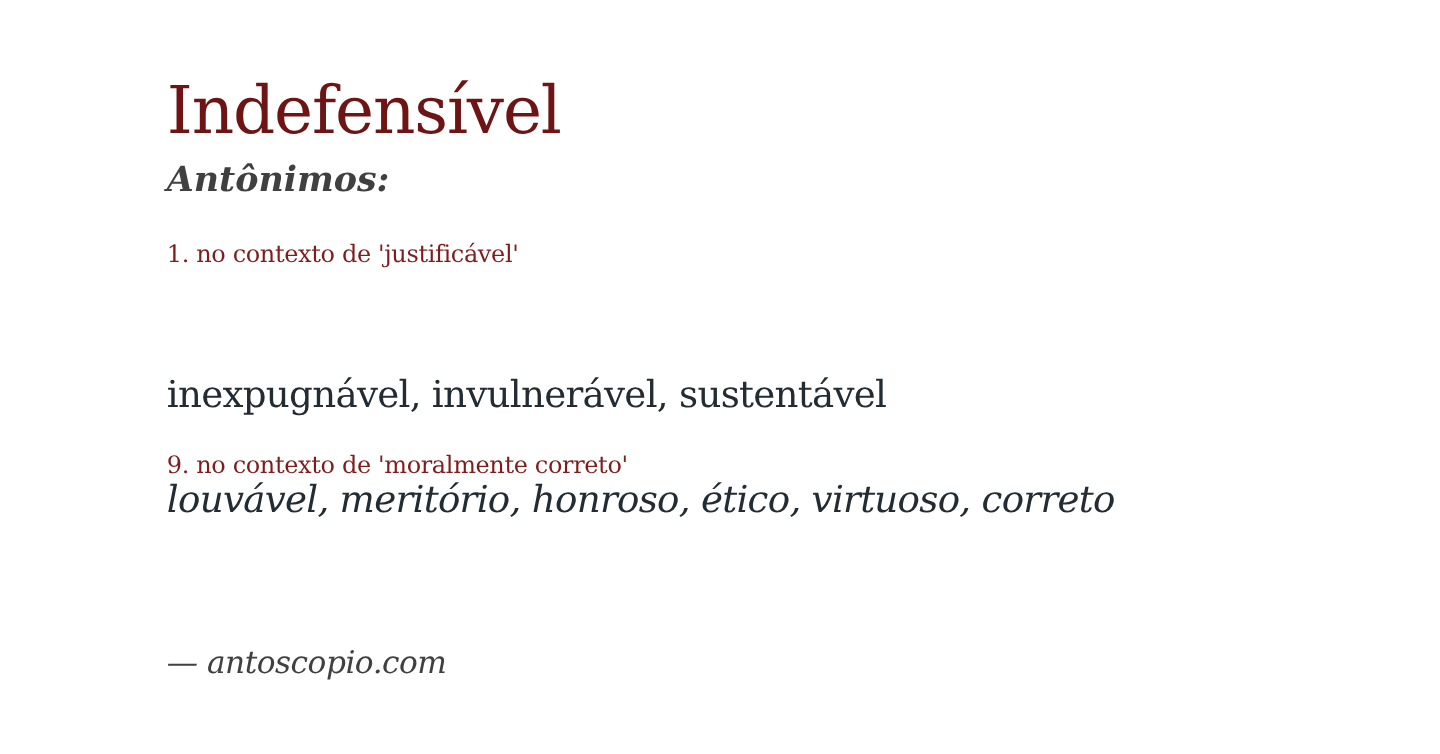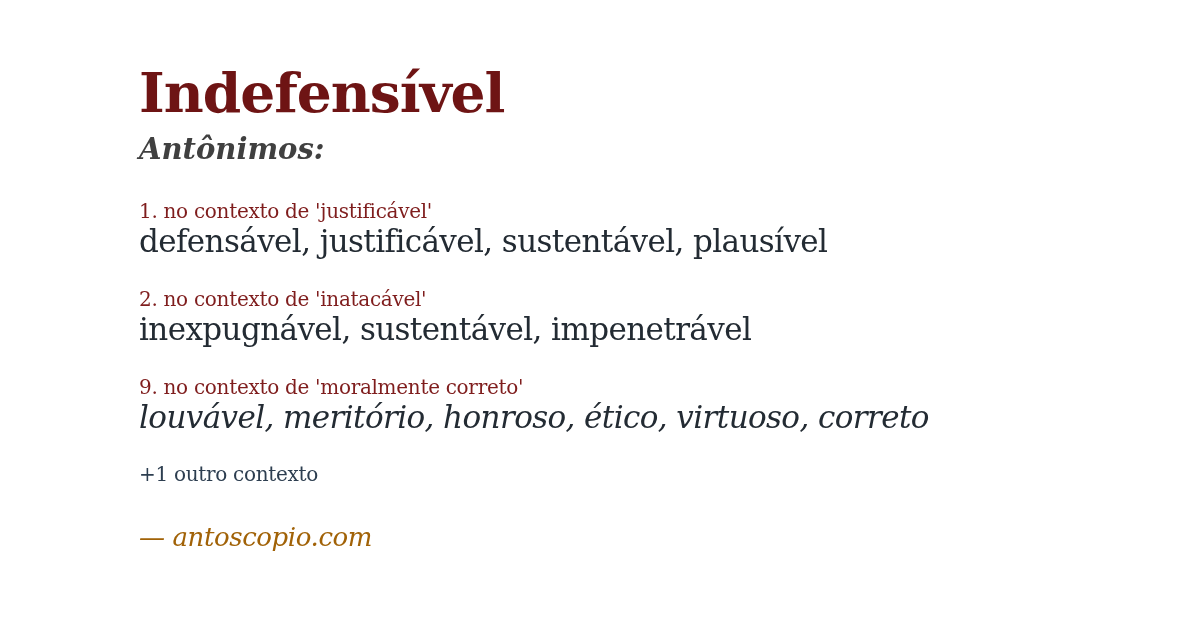--- a/index.html
+++ b/index.html
@@ -9,21 +9,21 @@
     width: 1200px;
     height: 628px;
     background: #ffffff;
     overflow: hidden;
     font-family: "DejaVu Serif", serif;
   }
   .abs { position: absolute; left: 139px; white-space: nowrap; }
   .word-title {
     top: 64px;
     font-size: 55px;
-    font-weight: 700;
+    font-weight: 400;
     letter-spacing: -1px;
     line-height: 1.05;
     color: #6e1414;
   }
   .section-label {
     top: 132px;
     font-size: 29px;
     font-weight: 700;
     font-style: italic;
     color: #404040;
@@ -44,42 +44,39 @@
   .ant2 { top: 311px; }
   .ctx3 { top: 375px; }
   .ant3 { top: 399px; font-style: italic; }
   .more-contexts {
     top: 462px;
     font-size: 20px;
     color: #2d3e50;
     letter-spacing: -0.3px;
   }
   .attribution {
-    top: 522px;
+    top: 538px;
     font-size: 26px;
     font-style: italic;
-    color: #a16207;
+    color: #404040;
     letter-spacing: -0.4px;
   }
 </style>
 </head>
 <body>
 
 <div class="canvas">
 
   <h1 class="abs word-title">Indefensível</h1>
 
   <h2 class="abs section-label">Antônimos:</h2>
 
   <div class="abs context-line ctx1">1. no contexto de 'justificável'</div>
-  <div class="abs antonyms-line ant1">defensável, justificável, sustentável, plausível</div>
 
-  <div class="abs context-line ctx2">2. no contexto de 'inatacável'</div>
-  <div class="abs antonyms-line ant2">inexpugnável, sustentável, impenetrável</div>
+  <div class="abs antonyms-line ant2">inexpugnável, invulnerável, sustentável</div>
 
   <div class="abs context-line ctx3">9. no contexto de 'moralmente correto'</div>
   <div class="abs antonyms-line ant3">louvável, meritório, honroso, ético, virtuoso, correto</div>
 
-  <div class="abs more-contexts">+1 outro contexto</div>
 
   <div class="abs attribution">— antoscopio.com</div>
 
 </div>
 
 </body></html>

